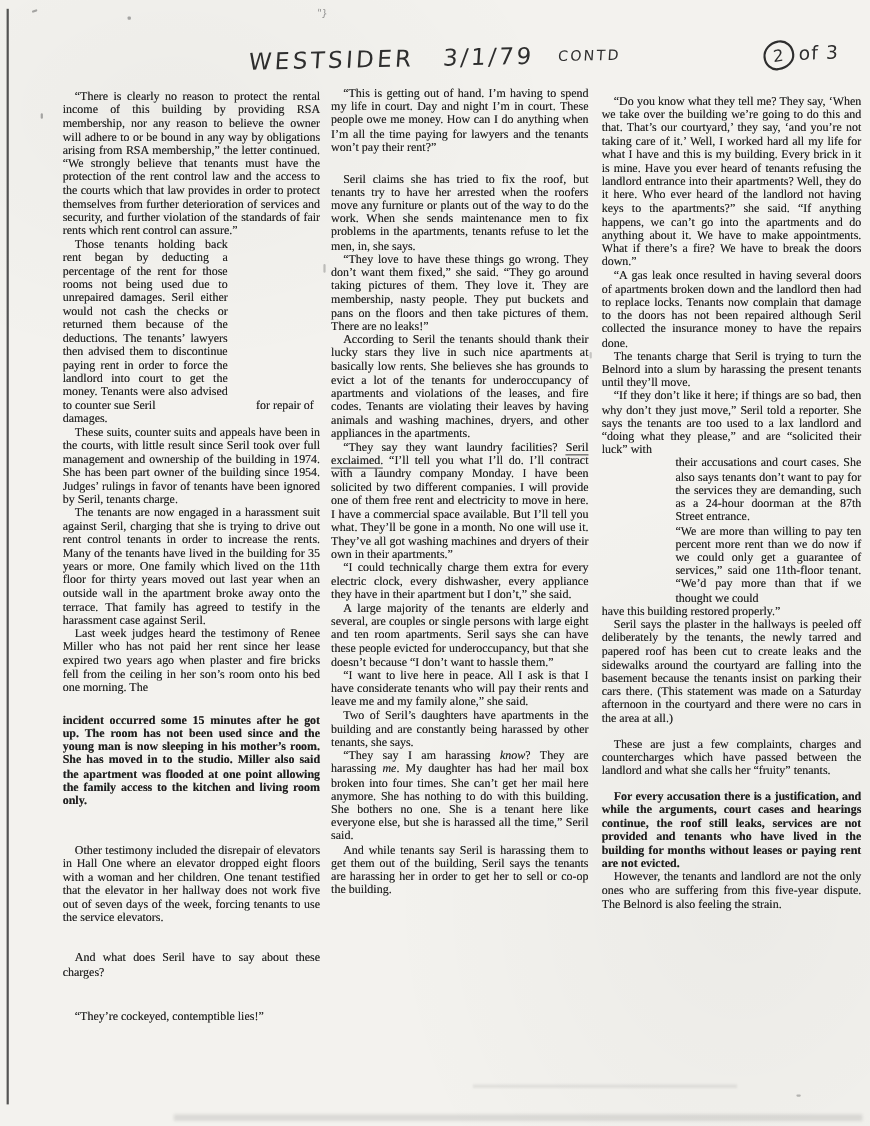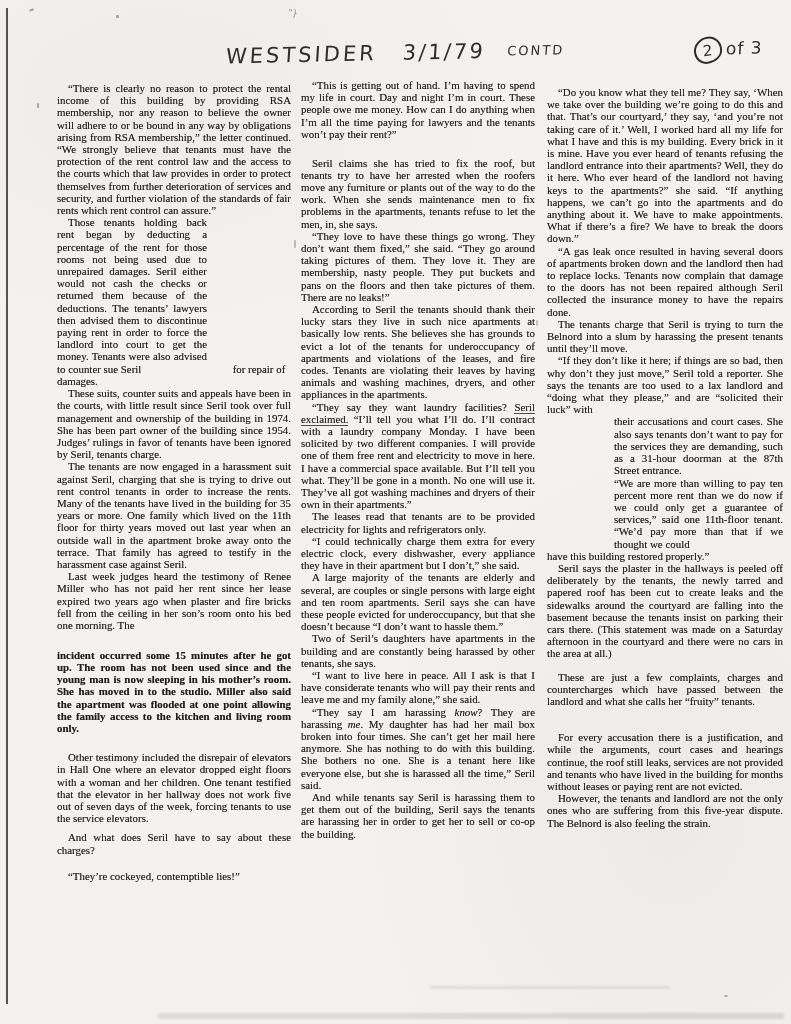--- a/index.html
+++ b/index.html
@@ -95,45 +95,44 @@
 
   <div class="col col1">
       <p class="para normal">“There is clearly no reason to protect the rental income of this building by providing RSA membership, nor any reason to believe the owner will adhere to or be bound in any way by obligations arising from RSA membership,” the letter continued. “We strongly believe that tenants must have the protection of the rent control law and the access to the courts which that law provides in order to protect themselves from further deterioration of services and security, and further violation of the standards of fair rents which rent control can assure.”</p>
       <p class="para narrow">Those tenants holding back rent began by deducting a percentage of the rent for those rooms not being used due to unrepaired damages. Seril either would not cash the checks or returned them because of the deductions. The tenants’ lawyers then advised them to discontinue paying rent in order to force the landlord into court to get the money. Tenants were also advised to counter sue Seril</p>
       <p class="para hang">for repair of</p>
       <p class="para flush">damages.</p>
       <p class="para normal">These suits, counter suits and appeals have been in the courts, with little result since Seril took over full management and ownership of the building in 1974. She has been part owner of the building since 1954. Judges’ rulings in favor of tenants have been ignored by Seril, tenants charge.</p>
       <p class="para normal">The tenants are now engaged in a harassment suit against Seril, charging that she is trying to drive out rent control tenants in order to increase the rents. Many of the tenants have lived in the building for 35 years or more. One family which lived on the 11th floor for thirty years moved out last year when an outside wall in the apartment broke away onto the terrace. That family has agreed to testify in the harassment case against Seril.</p>
       <p class="para normal">Last week judges heard the testimony of Renee Miller who has not paid her rent since her lease expired two years ago when plaster and fire bricks fell from the ceiling in her son’s room onto his bed one morning. The</p>
       <p class="para flush" style="margin-top: 17.6px; font-weight: bold;">incident occurred some 15 minutes after he got up. The room has not been used since and the young man is now sleeping in his mother’s room. She has moved in to the studio. Miller also said the apartment was flooded at one point allowing the family access to the kitchen and living room only.</p>
-      <p class="para normal" style="margin-top: 17px;">Other testimony included the disrepair of elevators in Hall One where an elevator dropped eight floors with a woman and her children. One tenant testified that the elevator in her hallway does not work five out of seven days of the week, forcing tenants to use the service elevators.</p>
-      <p class="para normal" style="margin-top: 7px;">And what does Seril have to say about these charges?</p>
-      <p class="para normal" style="margin-top: 14px;">“They’re cockeyed, contemptible lies!”</p>
+      <p class="para normal" style="margin-top: 33px;">Other testimony included the disrepair of elevators in Hall One where an elevator dropped eight floors with a woman and her children. One tenant testified that the elevator in her hallway does not work five out of seven days of the week, forcing tenants to use the service elevators.</p>
+      <p class="para normal" style="margin-top: 25px;">And what does Seril have to say about these charges?</p>
+      <p class="para normal" style="margin-top: 28px;">“They’re cockeyed, contemptible lies!”</p>
     </div>
   <div class="col col2">
       <p class="para normal">“This is getting out of hand. I’m having to spend my life in court. Day and night I’m in court. These people owe me money. How can I do anything when I’m all the time paying for lawyers and the tenants won’t pay their rent?”</p>
       <p class="para normal" style="margin-top: 16.5px;">Seril claims she has tried to fix the roof, but tenants try to have her arrested when the roofers move any furniture or plants out of the way to do the work. When she sends maintenance men to fix problems in the apartments, tenants refuse to let the men, in, she says.</p>
       <p class="para normal">“They love to have these things go wrong. They don’t want them fixed,” she said. “They go around taking pictures of them. They love it. They are membership, nasty people. They put buckets and pans on the floors and then take pictures of them. There are no leaks!”</p>
       <p class="para normal">According to Seril the tenants should thank their lucky stars they live in such nice apartments at basically low rents. She believes she has grounds to evict a lot of the tenants for underoccupancy of apartments and violations of the leases, and fire codes. Tenants are violating their leaves by having animals and washing machines, dryers, and other appliances in the apartments.</p>
       <p class="para normal">“They say they want laundry facilities? <span class="pen-underline">Seril exclaimed.</span> “I’ll tell you what I’ll do. I’ll contract with a laundry company Monday. I have been solicited by two different companies. I will provide one of them free rent and electricity to move in here. I have a commercial space available. But I’ll tell you what. They’ll be gone in a month. No one will use it. They’ve all got washing machines and dryers of their own in their apartments.”</p>
-      <p class="para normal">The leases read that tenants are to be provided electricity for lights and refrigerators only.</p>
       <p class="para normal">“I could technically charge them extra for every electric clock, every dishwasher, every appliance they have in their apartment but I don’t,” she said.</p>
       <p class="para normal">A large majority of the tenants are elderly and several, are couples or single persons with large eight and ten room apartments. Seril says she can have these people evicted for underoccupancy, but that she doesn’t because “I don’t want to hassle them.”</p>
+      <p class="para normal">“I want to live here in peace. All I ask is that I have considerate tenants who will pay their rents and leave me and my family alone,” she said.</p>
       <p class="para normal">Two of Seril’s daughters have apartments in the building and are constantly being harassed by other tenants, she says.</p>
-      <p class="para normal">“I want to live here in peace. All I ask is that I have considerate tenants who will pay their rents and leave me and my family alone,” she said.</p>
       <p class="para normal">“They say I am harassing <i>know</i>? They are harassing <i>me</i>. My daughter has had her mail box broken into four times. She can’t get her mail here anymore. She has nothing to do with this building. She bothers no one. She is a tenant here like everyone else, but she is harassed all the time,” Seril said.</p>
       <p class="para normal">And while tenants say Seril is harassing them to get them out of the building, Seril says the tenants are harassing her in order to get her to sell or co-op the building.</p>
     </div>
   <div class="col col3">
       <p class="para normal">“Do you know what they tell me? They say, ‘When we take over the building we’re going to do this and that. That’s our courtyard,’ they say, ‘and you’re not taking care of it.’ Well, I worked hard all my life for what I have and this is my building. Every brick in it is mine. Have you ever heard of tenants refusing the landlord entrance into their apartments? Well, they do it here. Who ever heard of the landlord not having keys to the apartments?” she said. “If anything happens, we can’t go into the apartments and do anything about it. We have to make appointments. What if there’s a fire? We have to break the doors down.”</p>
       <p class="para normal">“A gas leak once resulted in having several doors of apartments broken down and the landlord then had to replace locks. Tenants now complain that damage to the doors has not been repaired although Seril collected the insurance money to have the repairs done.</p>
       <p class="para normal">The tenants charge that Seril is trying to turn the Belnord into a slum by harassing the present tenants until they’ll move.</p>
       <p class="para normal">“If they don’t like it here; if things are so bad, then why don’t they just move,” Seril told a reporter. She says the tenants are too used to a lax landlord and “doing what they please,” and are “solicited their luck” with</p>
-      <p class="para indented">their accusations and court cases. She also says tenants don’t want to pay for the services they are demanding, such as a 31-hour doorman at the 87th Street entrance.</p>
+      <p class="para indented">their accusations and court cases. She also says tenants don’t want to pay for the services they are demanding, such as a 24-hour doorman at the 87th Street entrance.</p>
       <p class="para indented">“We are more than willing to pay ten percent more rent than we do now if we could only get a guarantee of services,” said one 11th-floor tenant. “We’d pay more than that if we thought we could</p>
       <p class="para flush">have this building restored properly.”</p>
       <p class="para normal">Seril says the plaster in the hallways is peeled off deliberately by the tenants, the newly tarred and papered roof has been cut to create leaks and the sidewalks around the courtyard are falling into the basement because the tenants insist on parking their cars there. (This statement was made on a Saturday afternoon in the courtyard and there were no cars in the area at all.)</p>
       <p class="para normal" style="margin-top: 11px;">These are just a few complaints, charges and countercharges which have passed between the landlord and what she calls her “fruity” tenants.</p>
-      <p class="para normal" style="margin-top: 24px;">For every accusation there is a justification, and while the arguments, court cases and hearings continue, the roof still leaks, services are not provided and tenants who have lived in the building for months without leases or paying rent are not evicted.</p>
+      <p class="para normal" style="margin-top: 11px; font-weight: bold;">For every accusation there is a justification, and while the arguments, court cases and hearings continue, the roof still leaks, services are not provided and tenants who have lived in the building for months without leases or paying rent are not evicted.</p>
       <p class="para normal" style="">However, the tenants and landlord are not the only ones who are suffering from this five-year dispute. The Belnord is also feeling the strain.</p>
     </div>
 
 </div>
 
 </body></html>

